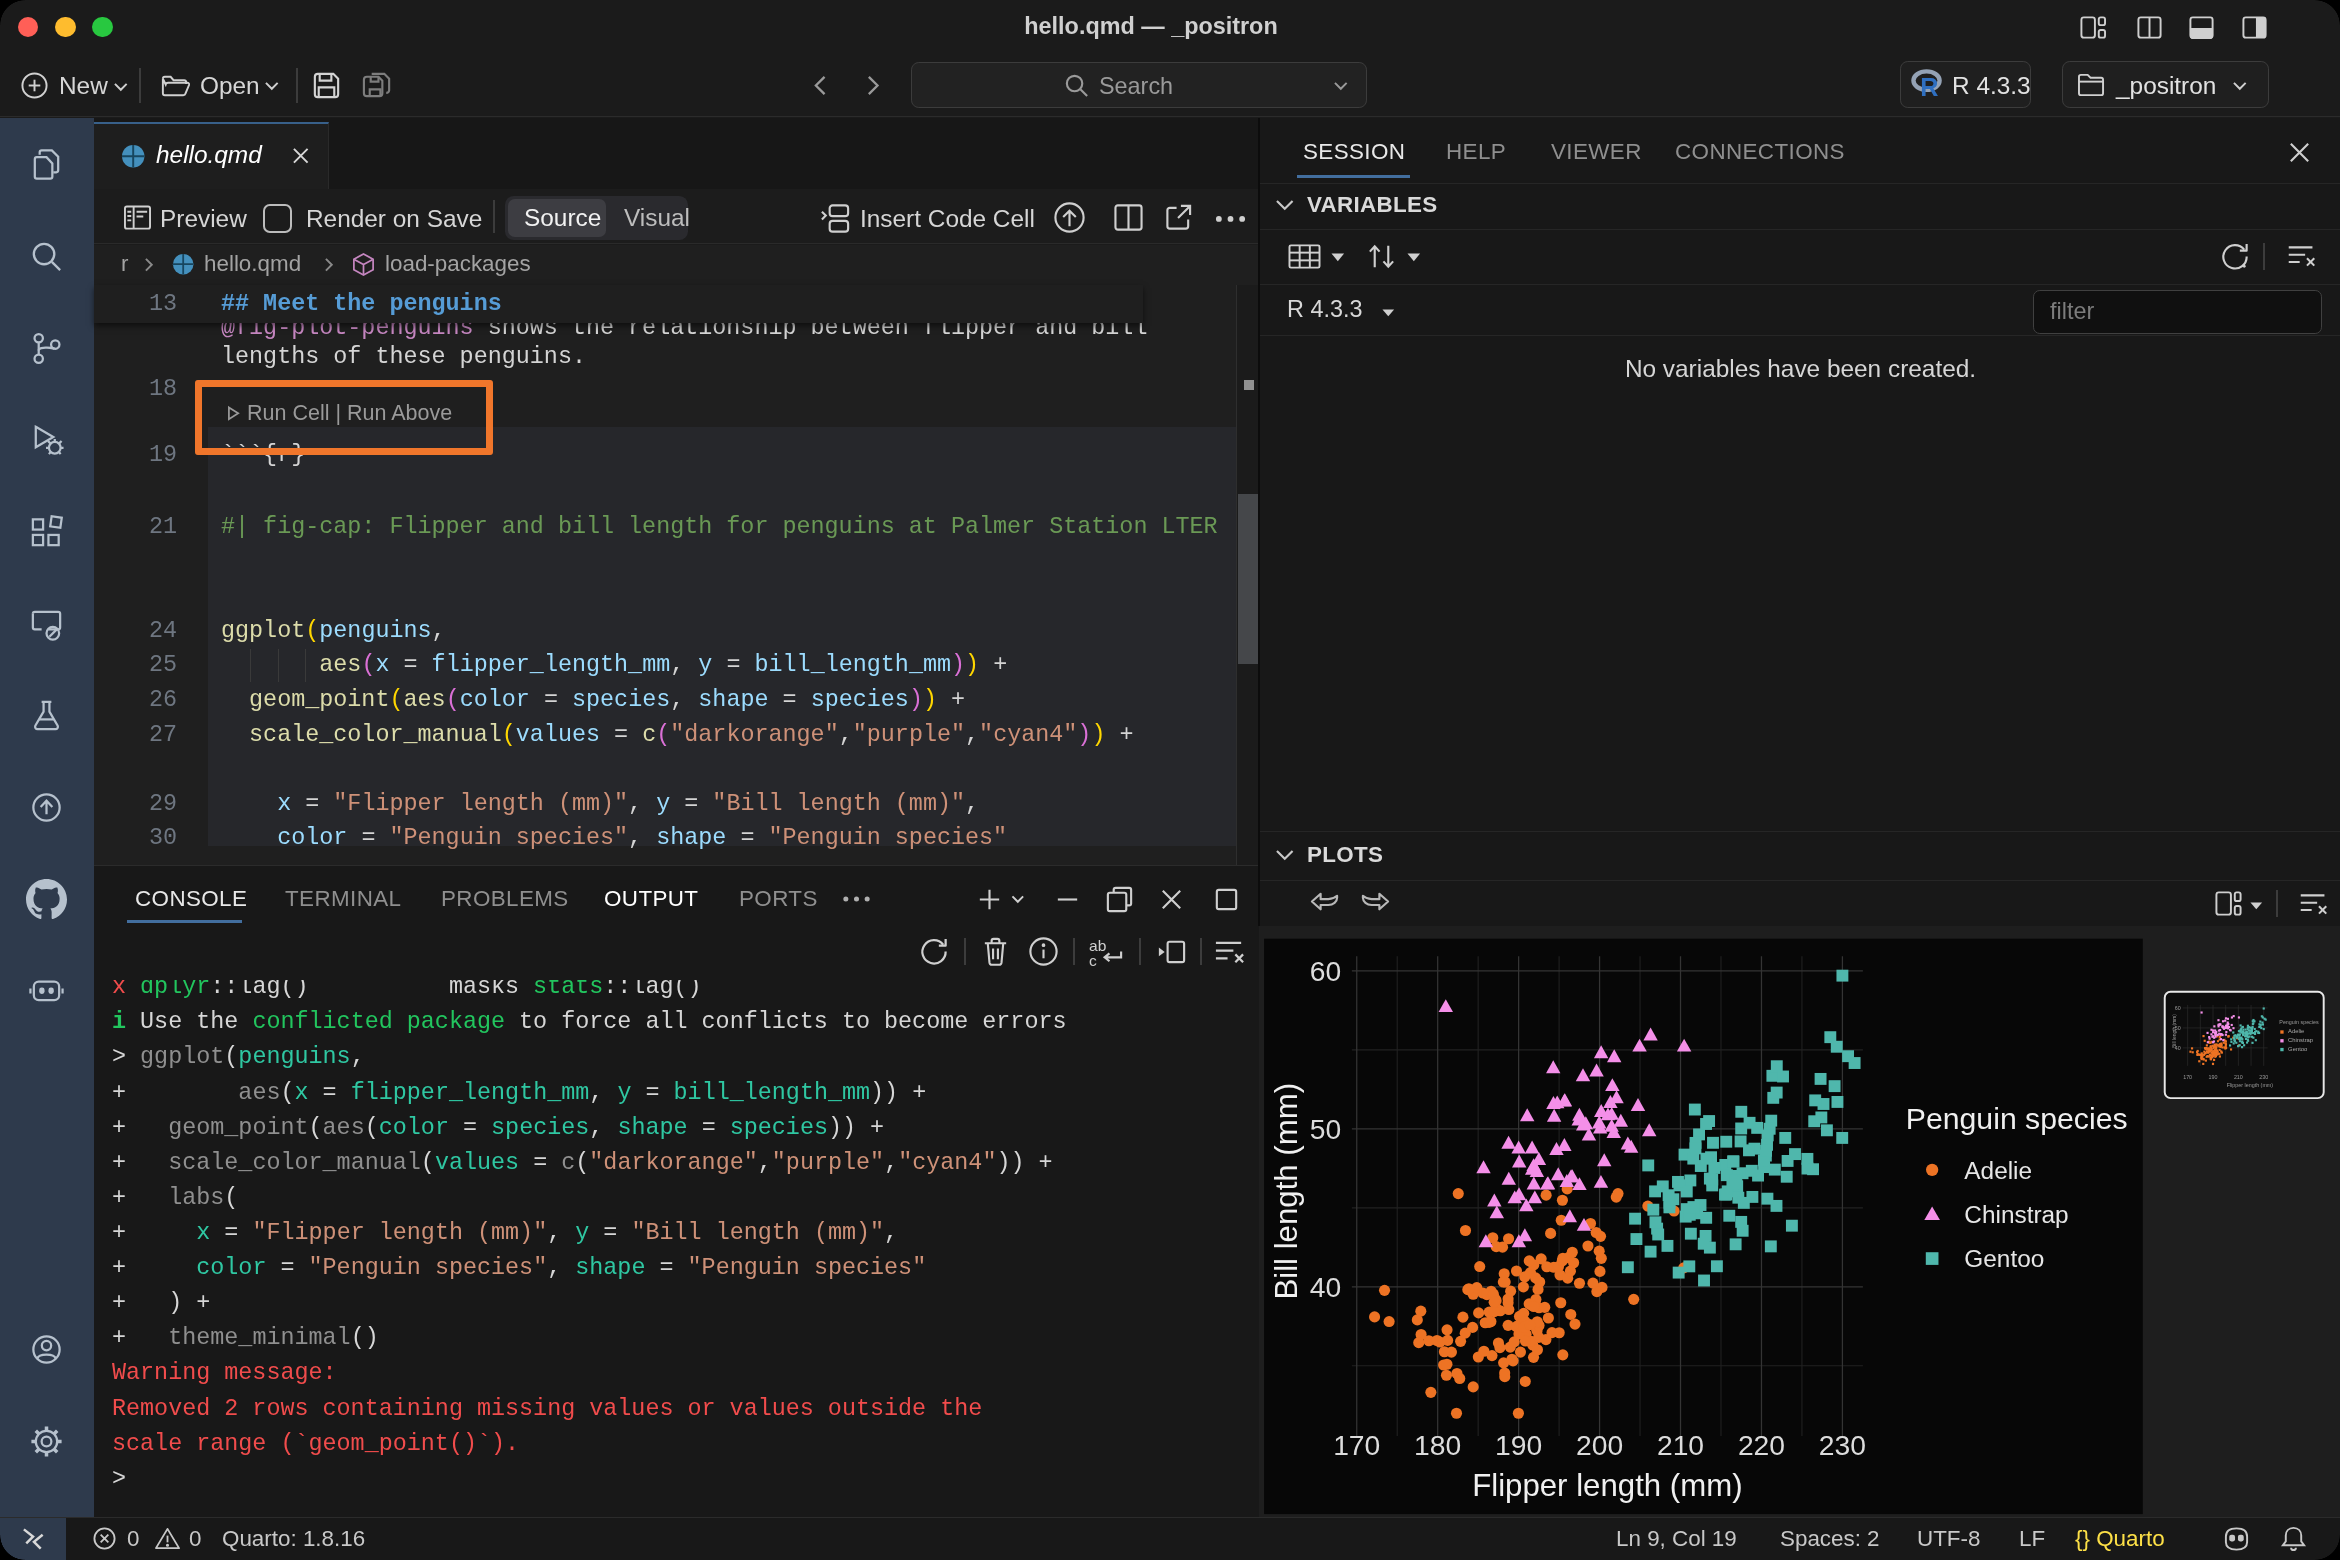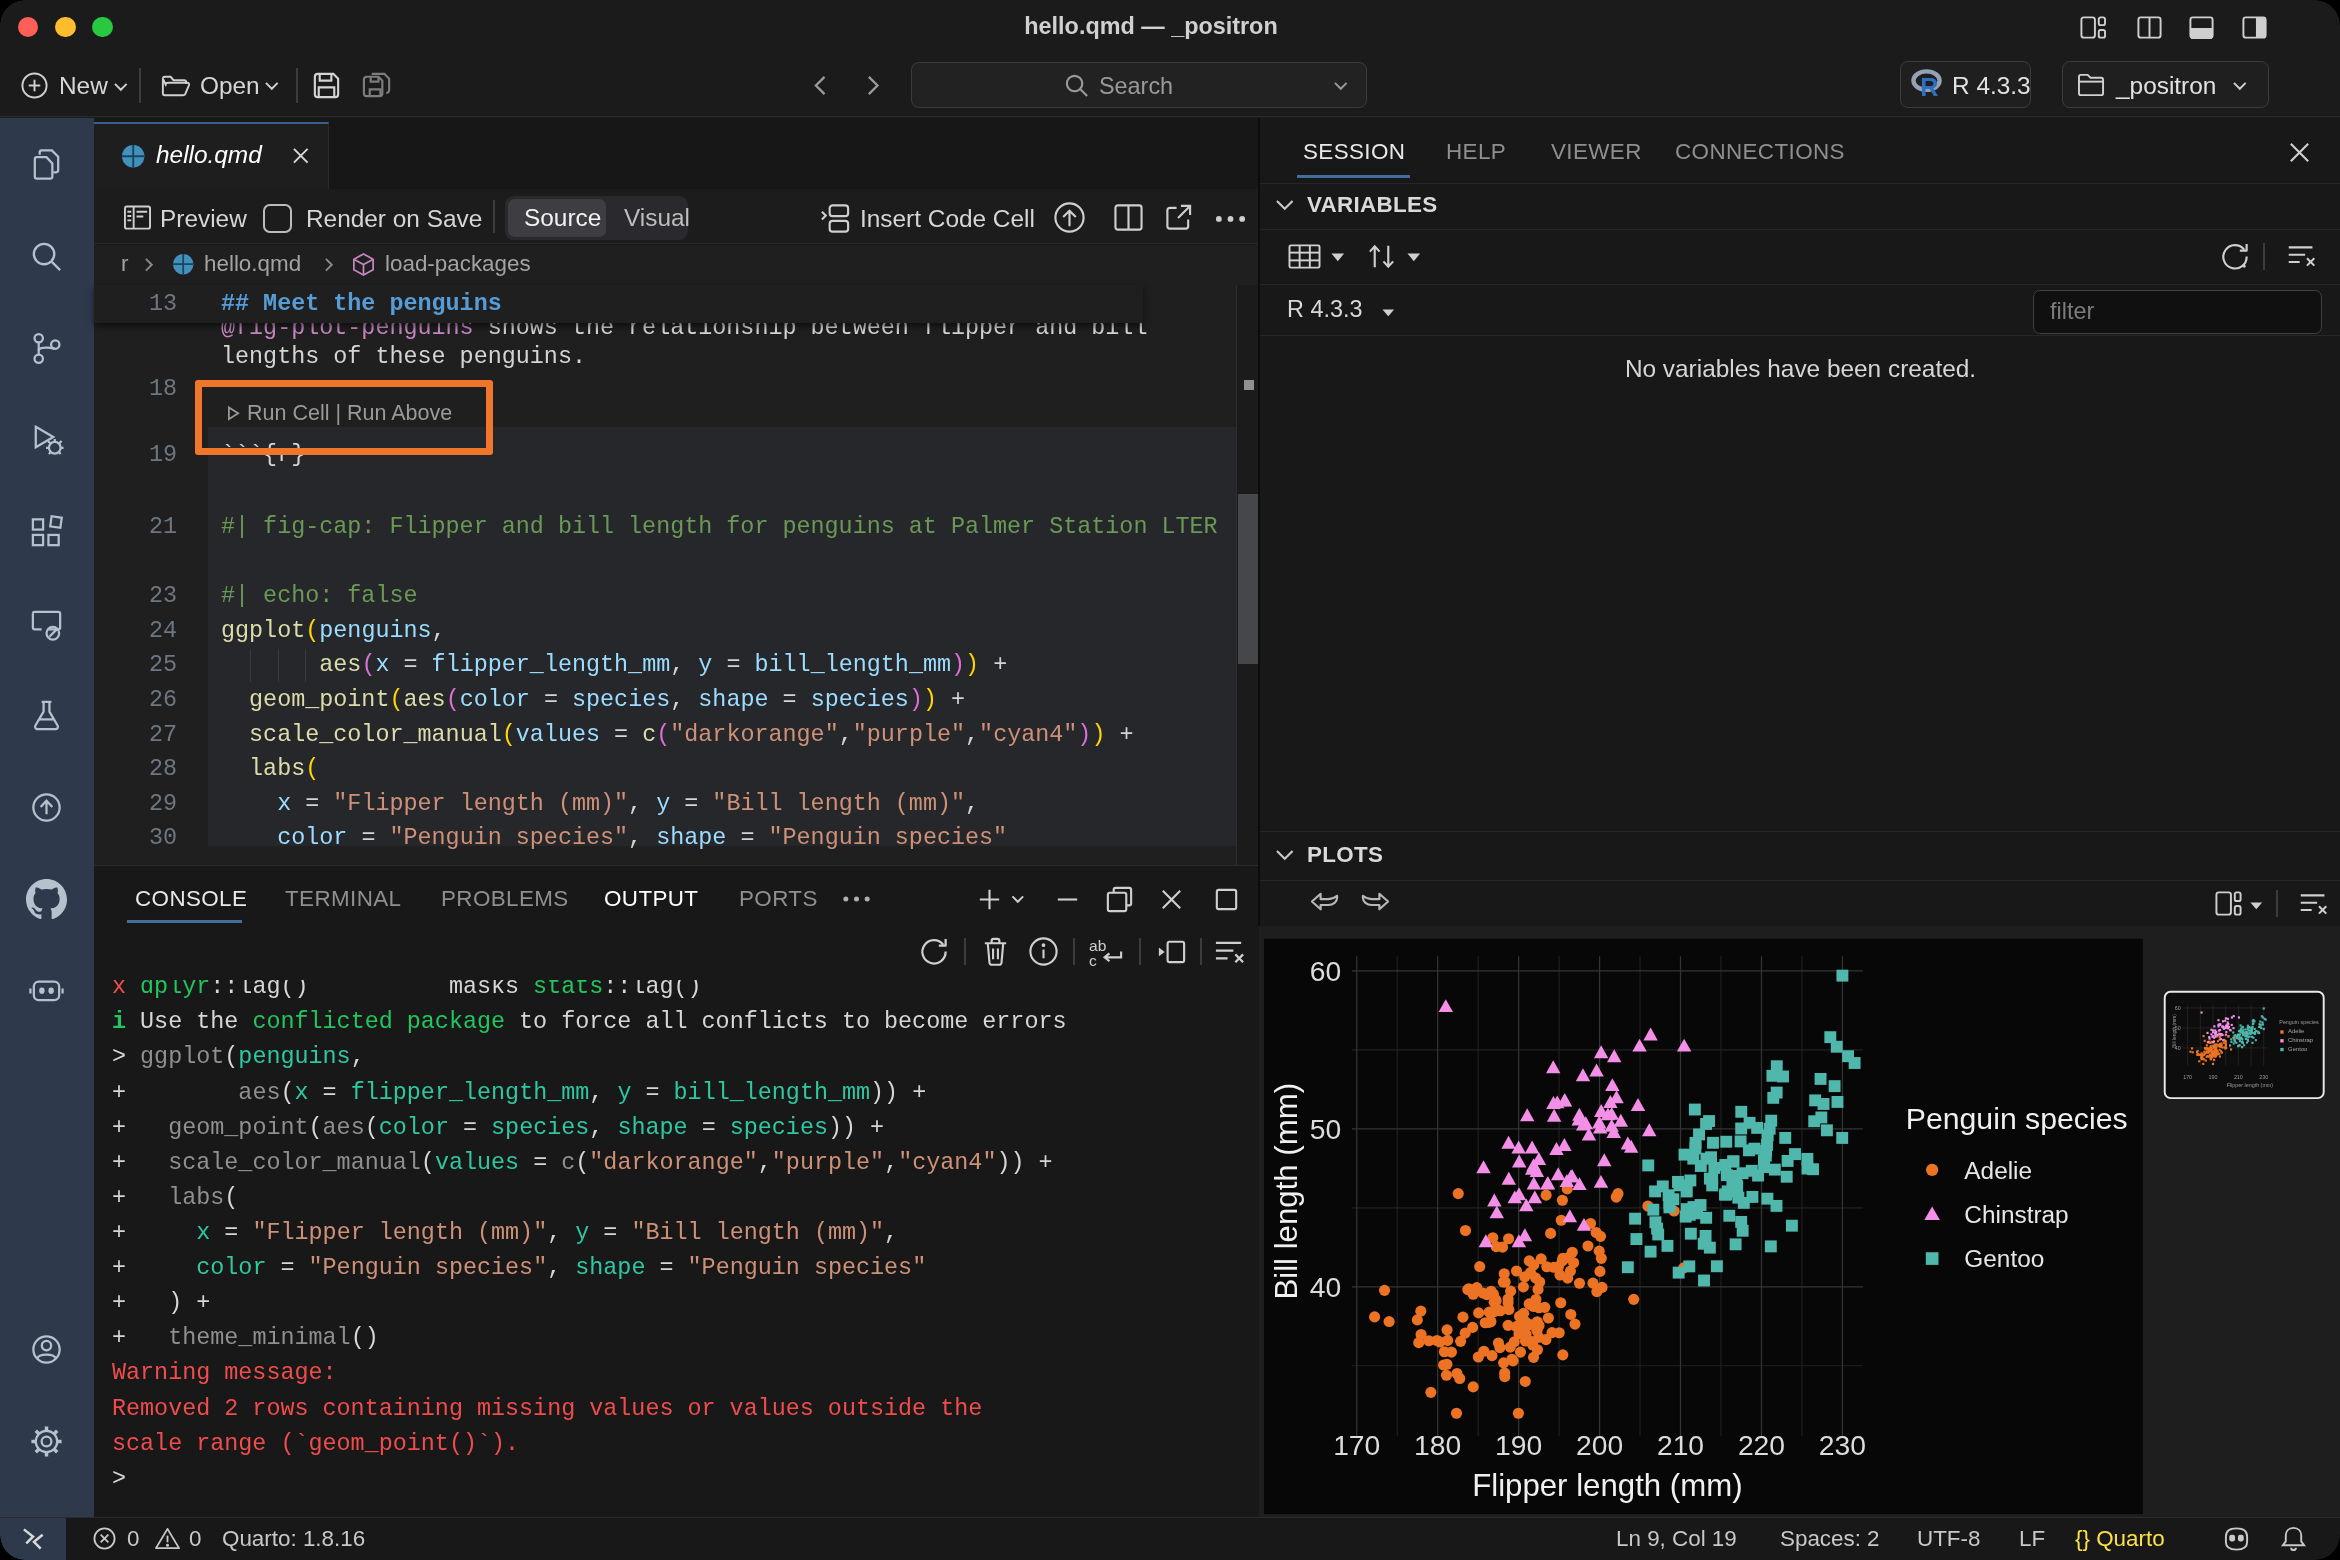--- a/index.html
+++ b/index.html
@@ -261,26 +261,24 @@
 <div class="abs mono" style="left:0;top:285px;width:1237px;height:580px">
   
   <div class="cl" style="top:26px"><span class="t"><span style="color:#c586c0">@fig-plot-penguins</span><span class="w"> shows the relationship between flipper and bill</span></span></div>
   <div class="cl" style="top:55px"><span class="t w">lengths of these penguins.</span></div>
   
   <div class="abs" style="left:94px;top:0;width:1049px;height:38px;background:#1f1f1f;box-shadow:0 2.9px 5.9px rgba(0,0,0,0.55)"></div>
   <div class="cl" style="top:2px"><span class="g">13</span><span class="t" style="color:#569cd6;font-weight:700">## Meet the penguins</span></div>
   <div class="cl" style="top:87px"><span class="g">18</span></div>
   <div class="cl" style="top:153px"><span class="g">19</span><span class="t w">```{r}</span></div>
   <div class="cl" style="top:225px"><span class="g">21</span><span class="t cm">#| fig-cap: Flipper and bill length for penguins at Palmer Station LTER</span></div>
-  <div class="cl" style="top:294px"><span class="g">23</span><span class="t cm">#| echo: false</span></div>
   <div class="cl" style="top:329px"><span class="g">24</span><span class="t"><span class="fn">ggplot</span><span class="b1">(</span><span class="va">penguins</span><span class="w">,</span></span></div>
   <div class="cl" style="top:363px"><span class="g">25</span><span class="t"><span class="w">       </span><span class="fn">aes</span><span class="b2">(</span><span class="va">x</span><span class="w"> = </span><span class="va">flipper_length_mm</span><span class="w">, </span><span class="va">y</span><span class="w"> = </span><span class="va">bill_length_mm</span><span class="b2">)</span><span class="b1">)</span><span class="w"> +</span></span></div>
   <div class="cl" style="top:398px"><span class="g">26</span><span class="t"><span class="w">  </span><span class="fn">geom_point</span><span class="b1">(</span><span class="fn">aes</span><span class="b2">(</span><span class="va">color</span><span class="w"> = </span><span class="va">species</span><span class="w">, </span><span class="va">shape</span><span class="w"> = </span><span class="va">species</span><span class="b2">)</span><span class="b1">)</span><span class="w"> +</span></span></div>
   <div class="cl" style="top:433px"><span class="g">27</span><span class="t"><span class="w">  </span><span class="fn">scale_color_manual</span><span class="b1">(</span><span class="va">values</span><span class="w"> = </span><span class="fn">c</span><span class="b2">(</span><span class="st">"darkorange"</span><span class="w">,</span><span class="st">"purple"</span><span class="w">,</span><span class="st">"cyan4"</span><span class="b2">)</span><span class="b1">)</span><span class="w"> +</span></span></div>
-  <div class="cl" style="top:467px"><span class="g">28</span><span class="t"><span class="w">  </span><span class="fn">labs</span><span class="b1">(</span></span></div>
   <div class="cl" style="top:502px"><span class="g">29</span><span class="t"><span class="w">    </span><span class="va">x</span><span class="w"> = </span><span class="st">"Flipper length (mm)"</span><span class="w">, </span><span class="va">y</span><span class="w"> = </span><span class="st">"Bill length (mm)"</span><span class="w">,</span></span></div>
   <div class="cl" style="top:536px"><span class="g">30</span><span class="t"><span class="w">    </span><span class="va">color</span><span class="w"> = </span><span class="st">"Penguin species"</span><span class="w">, </span><span class="va">shape</span><span class="w"> = </span><span class="st">"Penguin species"</span></span></div>
 </div>
 <svg class="ico" style="left:225px;top:405px;z-index:41" width="16.6" height="16.6" viewBox="0 0 17 17" fill="none" stroke="#9a9a9a" stroke-width="1.8">
       <path d="M4 2.5 L13.5 8.5 L4 14.5 Z"></path>
     </svg>
 <div class="abs" style="left:247px;top:401px;font-size:21.5px;color:#9a9a9a;z-index:41">Run Cell | Run Above</div>
 
 <div class="abs" style="left:250px;top:649px;width:1px;height:33px;background:#3a3a3a"></div>
 <div class="abs" style="left:278px;top:649px;width:1px;height:33px;background:#3a3a3a"></div>

